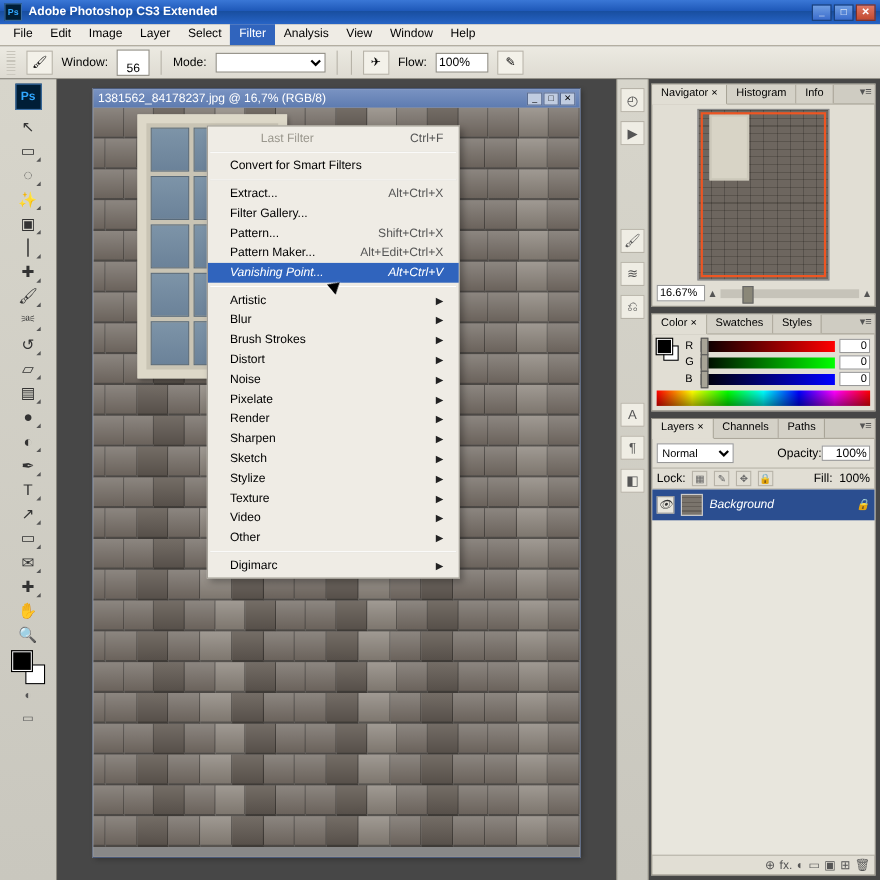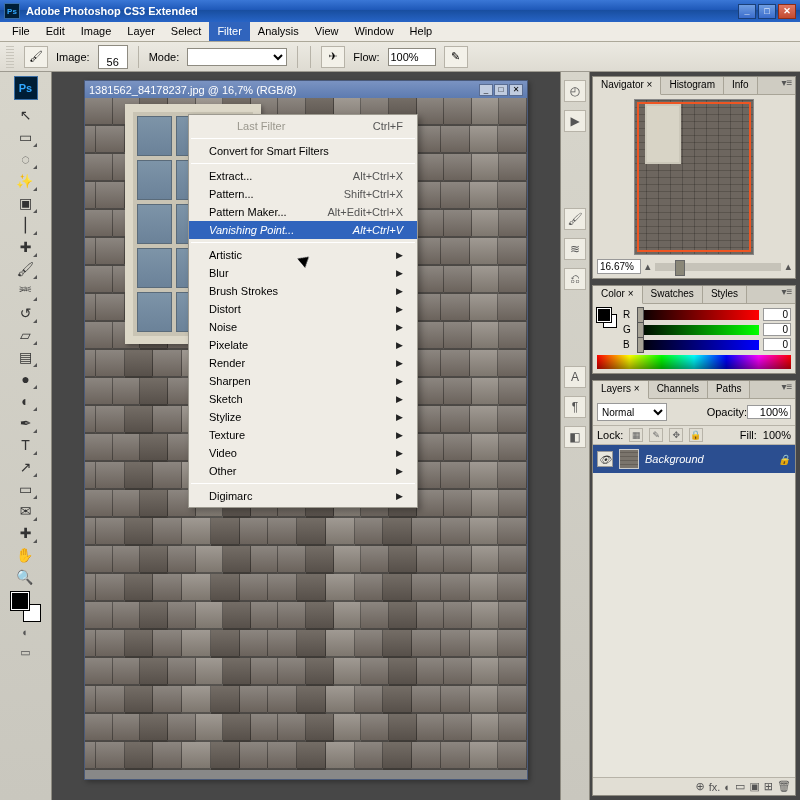--- a/index.html
+++ b/index.html
@@ -159,21 +159,21 @@
     <div class="menu-item open">Filter</div>
     <div class="menu-item">Analysis</div>
     <div class="menu-item">View</div>
     <div class="menu-item">Window</div>
     <div class="menu-item">Help</div>
   </div>
 
 <div class="options-bar">
   <div class="grip"></div>
   <div class="icon-btn">🖌</div>
-  <label>Image:</label>
+  <label>Window:</label>
   <div class="brush-preview">
     <div class="dot"></div>
     <span>56</span>
   </div>
   <div class="sep"></div>
   <label>Mode:</label>
   <select style="width:100px"><option></option></select>
   <div class="sep"></div>
   <div class="sep"></div>
   <div class="icon-btn">✈</div>
@@ -877,20 +877,23 @@
       <div class="sep"></div>
       <div class="row">
         <span class="lab">Convert for Smart Filters</span>
       </div>
       <div class="sep"></div>
       <div class="row">
         <span class="lab">Extract...</span>
         <span class="sc">Alt+Ctrl+X</span>
       </div>
       <div class="row">
+        <span class="lab">Filter Gallery...</span>
+      </div>
+      <div class="row">
         <span class="lab">Pattern...</span>
         <span class="sc">Shift+Ctrl+X</span>
       </div>
       <div class="row">
         <span class="lab">Pattern Maker...</span>
         <span class="sc">Alt+Edit+Ctrl+X</span>
       </div>
       <div class="row hl">
         <span class="lab">Vanishing Point...</span>
         <span class="sc">Alt+Ctrl+V</span>

